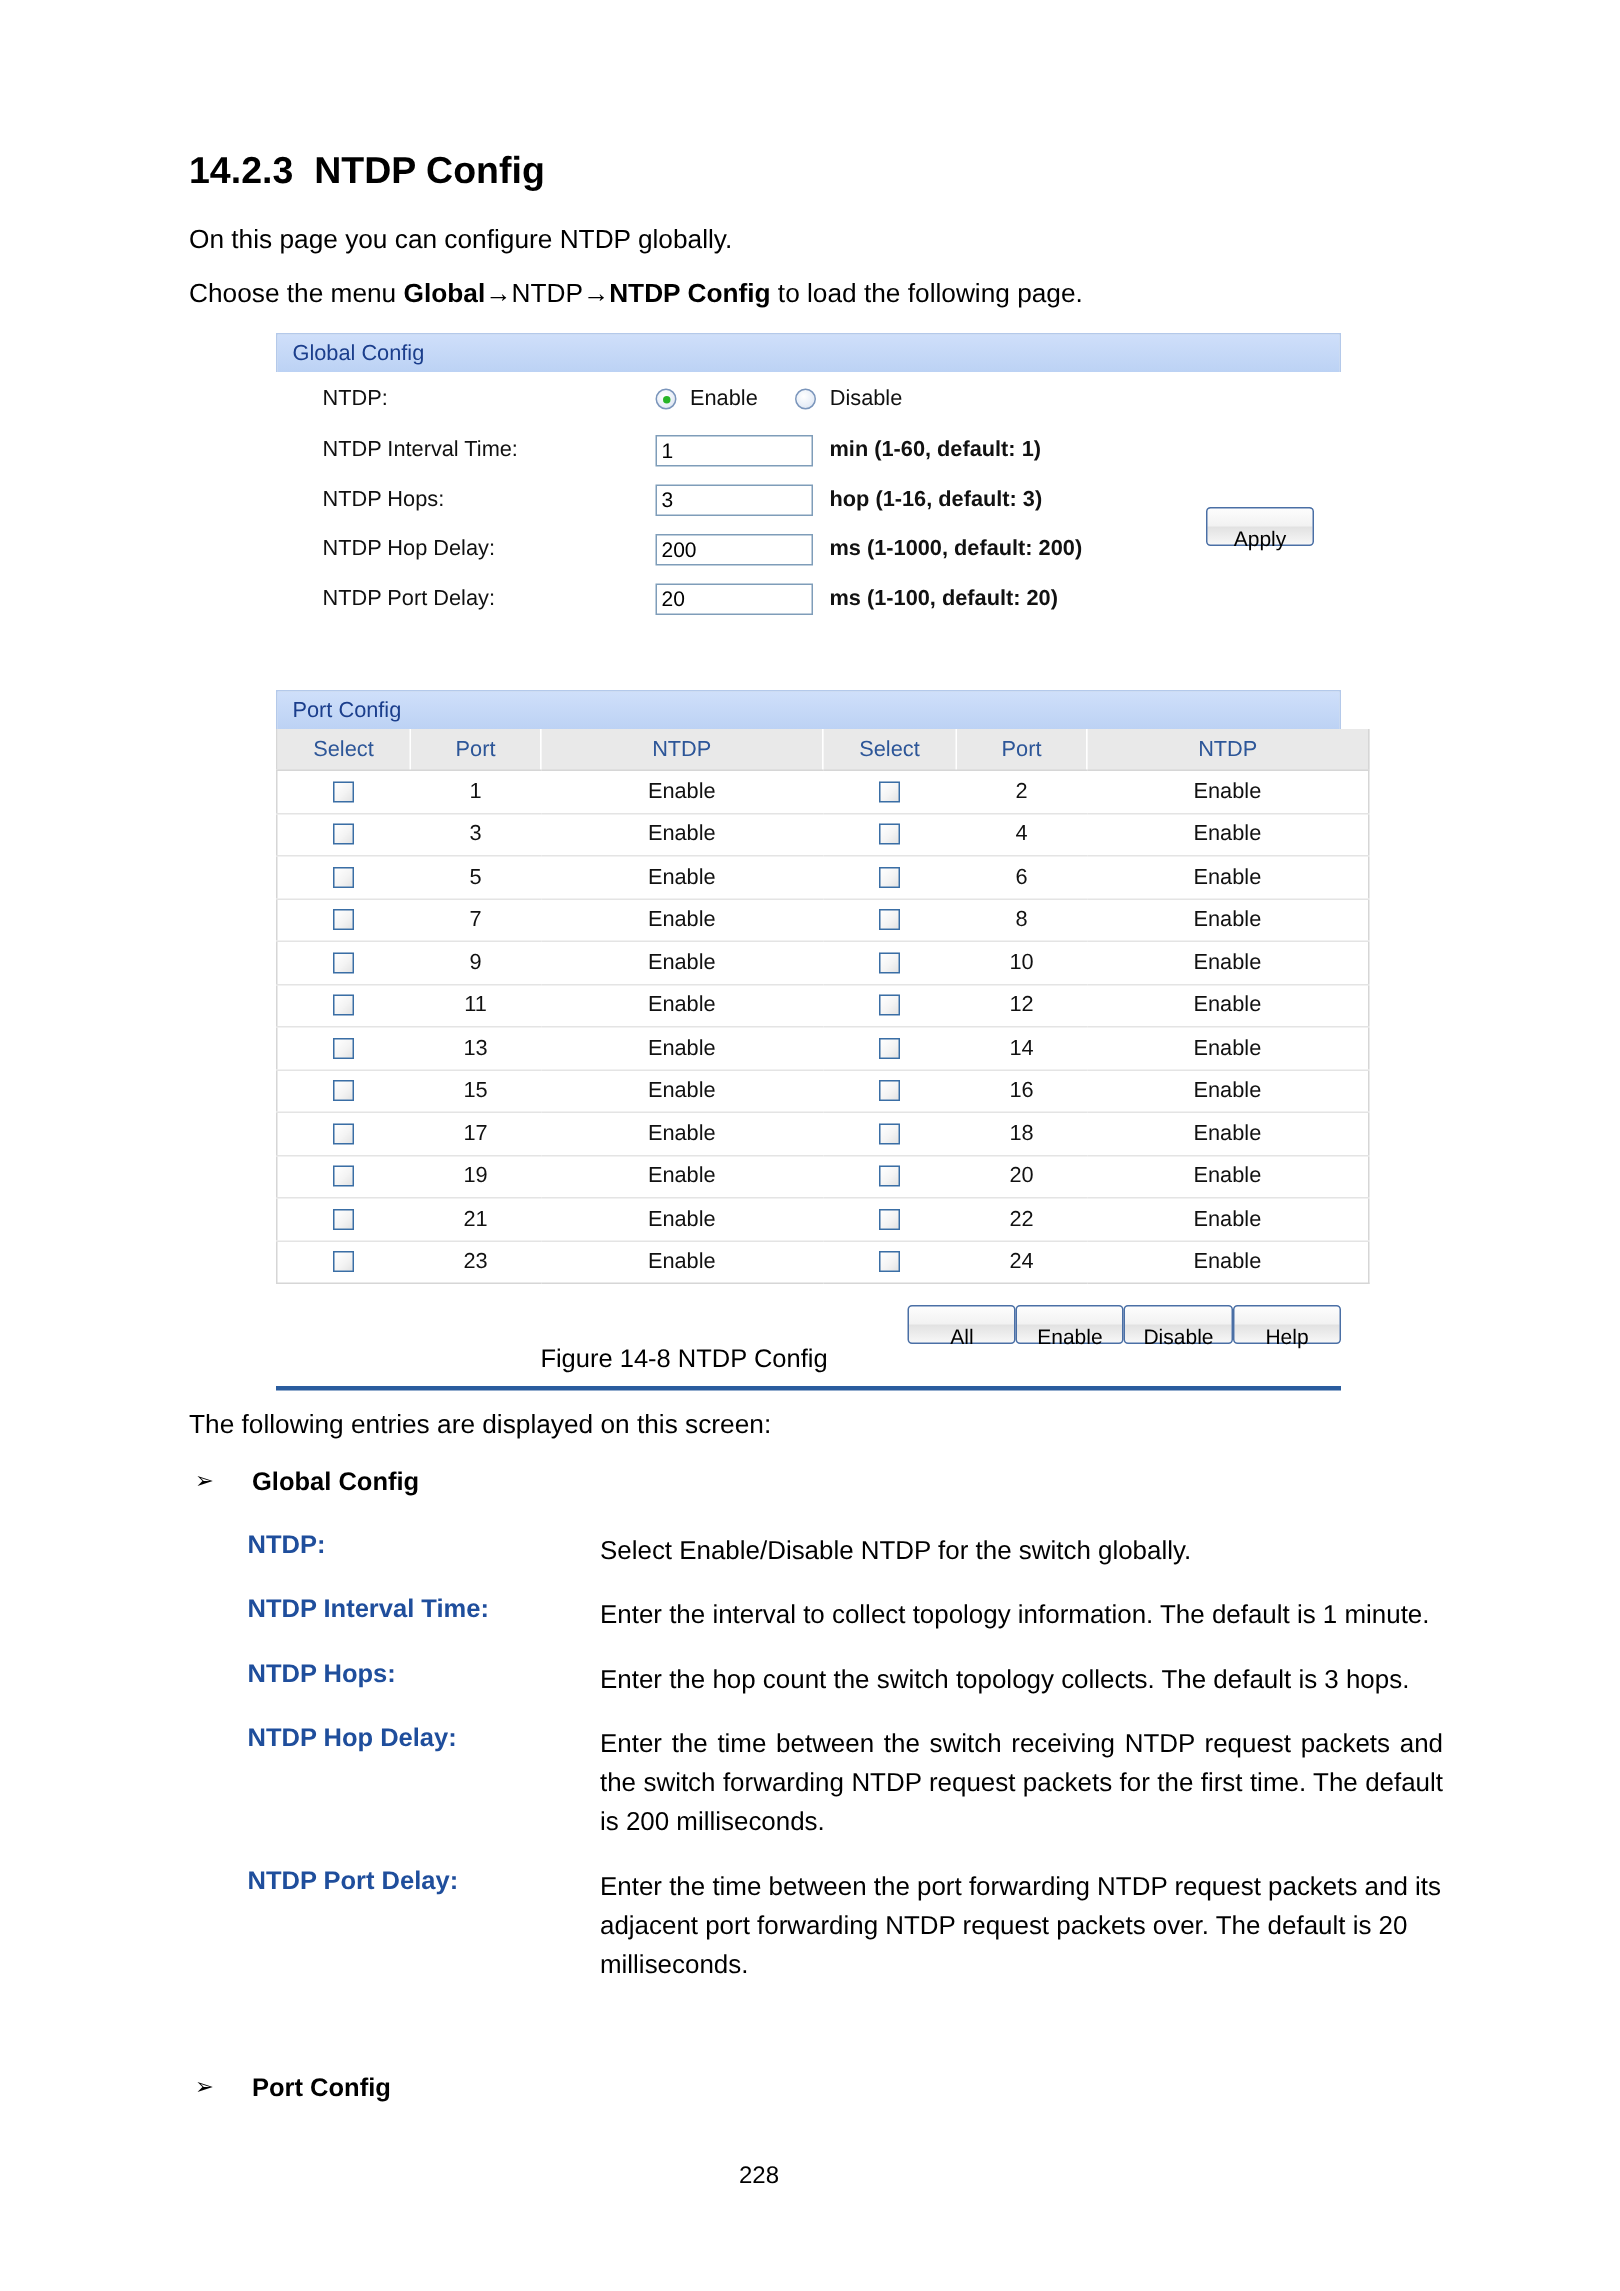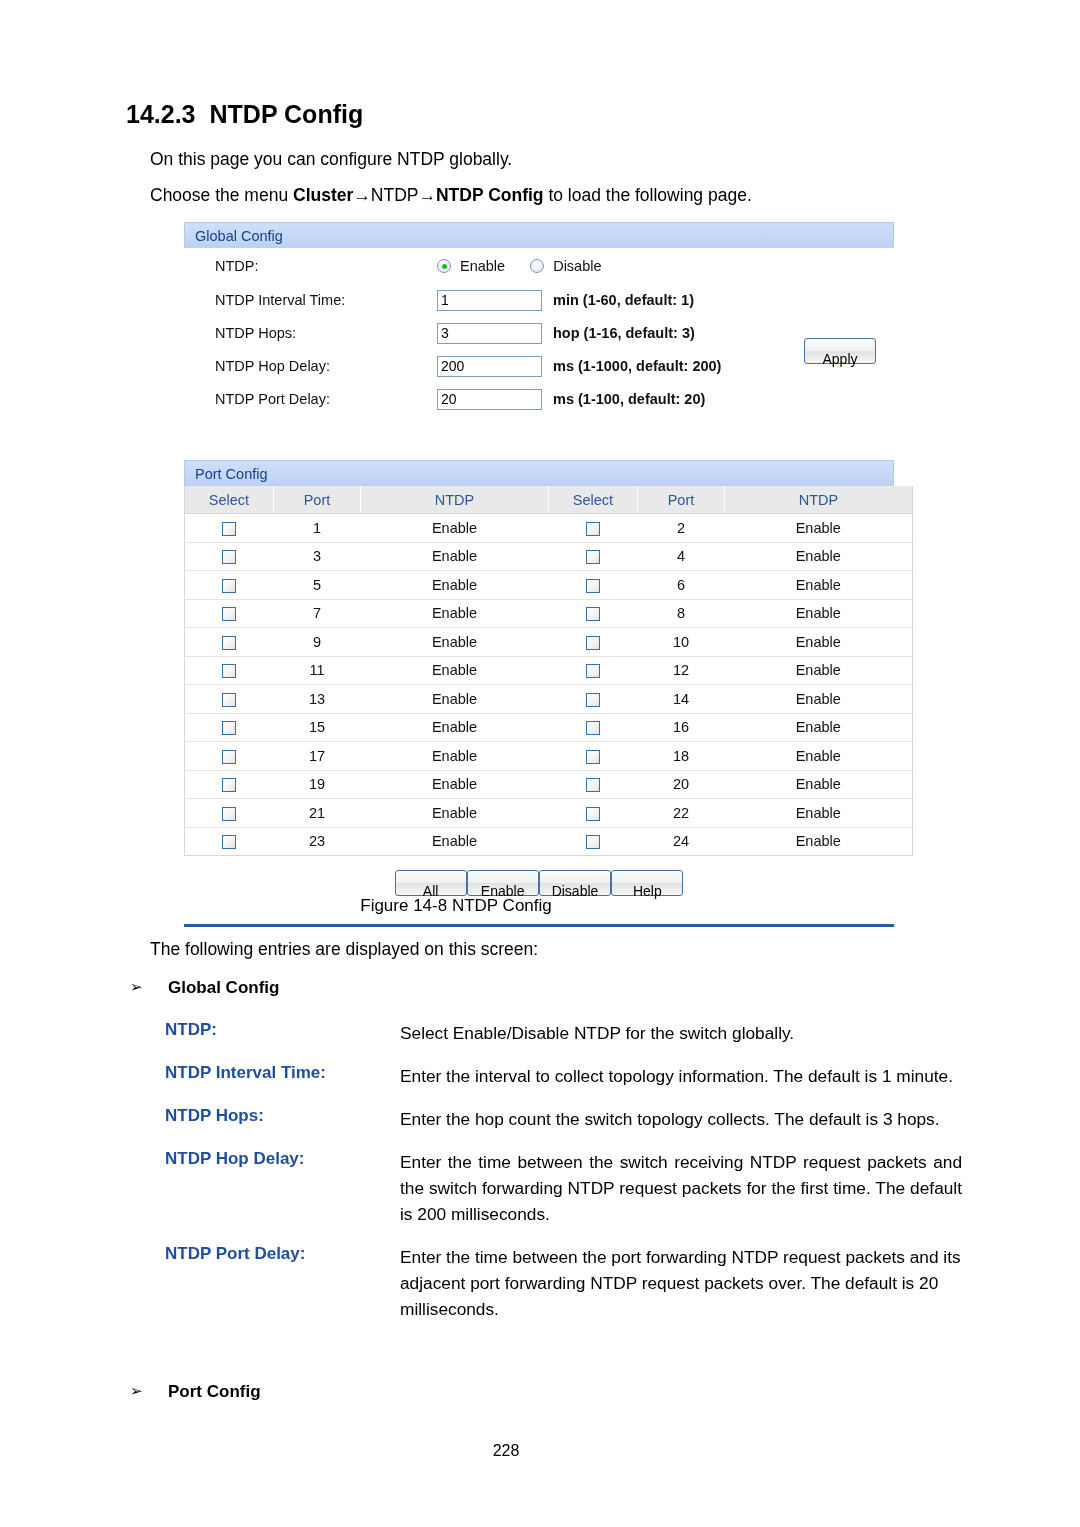--- a/index.html
+++ b/index.html
@@ -33,21 +33,20 @@
     letter-spacing: 0px;
     white-space: nowrap;
   }
   .sec-heading .num { margin-right: 14px; margin-top: 36px; }
 
   .para {
     position: absolute;
     font-size: 17.5px;
     line-height: 24px;
     color: #000;
-    margin-left: 24px;
   }
   .p-intro  { left: 126px; top: 147px; }
   .p-choose { left: 126px; top: 183px; }
   .p-choose b { font-weight: bold; }
 
   .fig-caption {
     position: absolute;
     left: 0;
     top: 896px;
     width: 912px;
@@ -280,21 +279,21 @@
     border: 1px solid #3a6ea5;
     background: linear-gradient(135deg, #ffffff 0%, #f4f4f4 55%, #e3e3e3 100%);
     box-sizing: border-box;
     vertical-align: middle;
     cursor: pointer;
   }
 
   .btn-row {
     width: 710px;
     display: flex;
-    justify-content: center;
+    justify-content: flex-end;
     margin-top: 14px;
   }
 
   .blue-rule {
     width: 710px;
     height: 3px;
     background: #2a5c9e;
     margin-top: 28px;
   }
 </style>
@@ -302,21 +301,21 @@
 <body>
 
 <div class="page">
 
   <div class="sec-heading">
     <span class="num">14.2.3</span><span>NTDP Config</span>
   </div>
 
   <div class="para p-intro">On this page you can configure NTDP globally.</div>
 
-  <div class="para p-choose"><span>Choose the menu </span><b>Cluster</b><span>→</span><span>NTDP</span><span>→</span><b>NTDP Config</b><span> to load the following page.</span></div>
+  <div class="para p-choose"><span>Choose the menu </span><b>Global</b><span>→</span><span>NTDP</span><span>→</span><b>NTDP Config</b><span> to load the following page.</span></div>
 
   <div class="ui-shot">
 
     <div class="panel">
       <div class="panel-head">
         <span>Global Config</span>
       </div>
 
       <div class="global-body">
 

